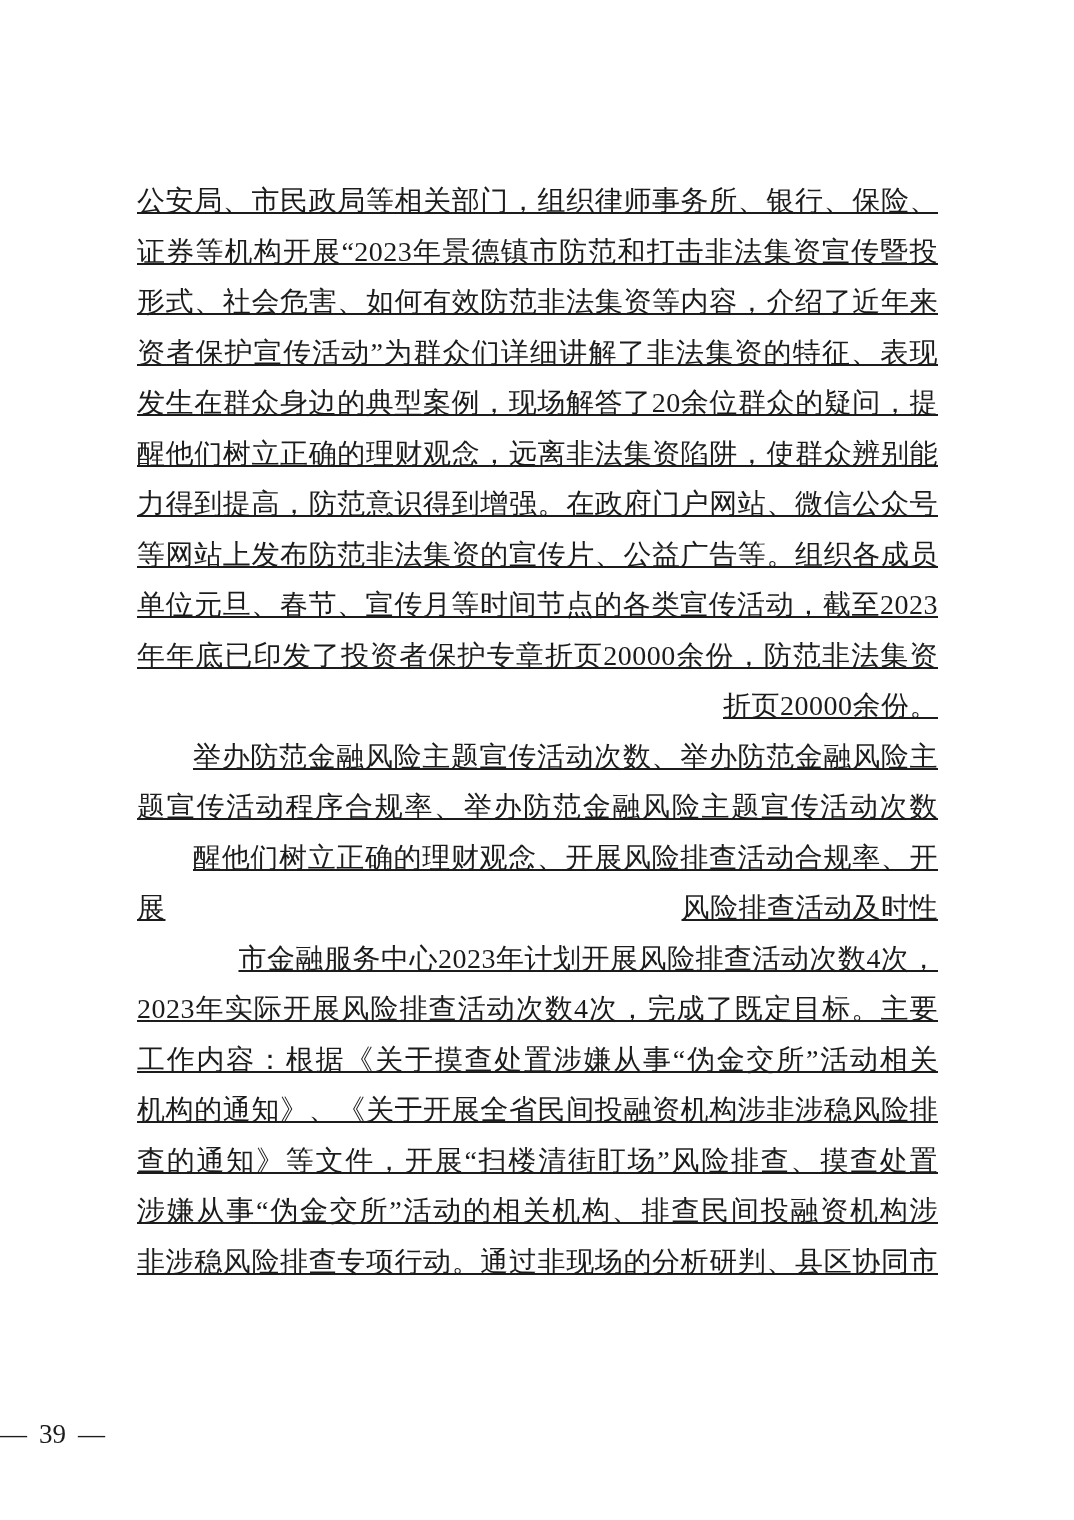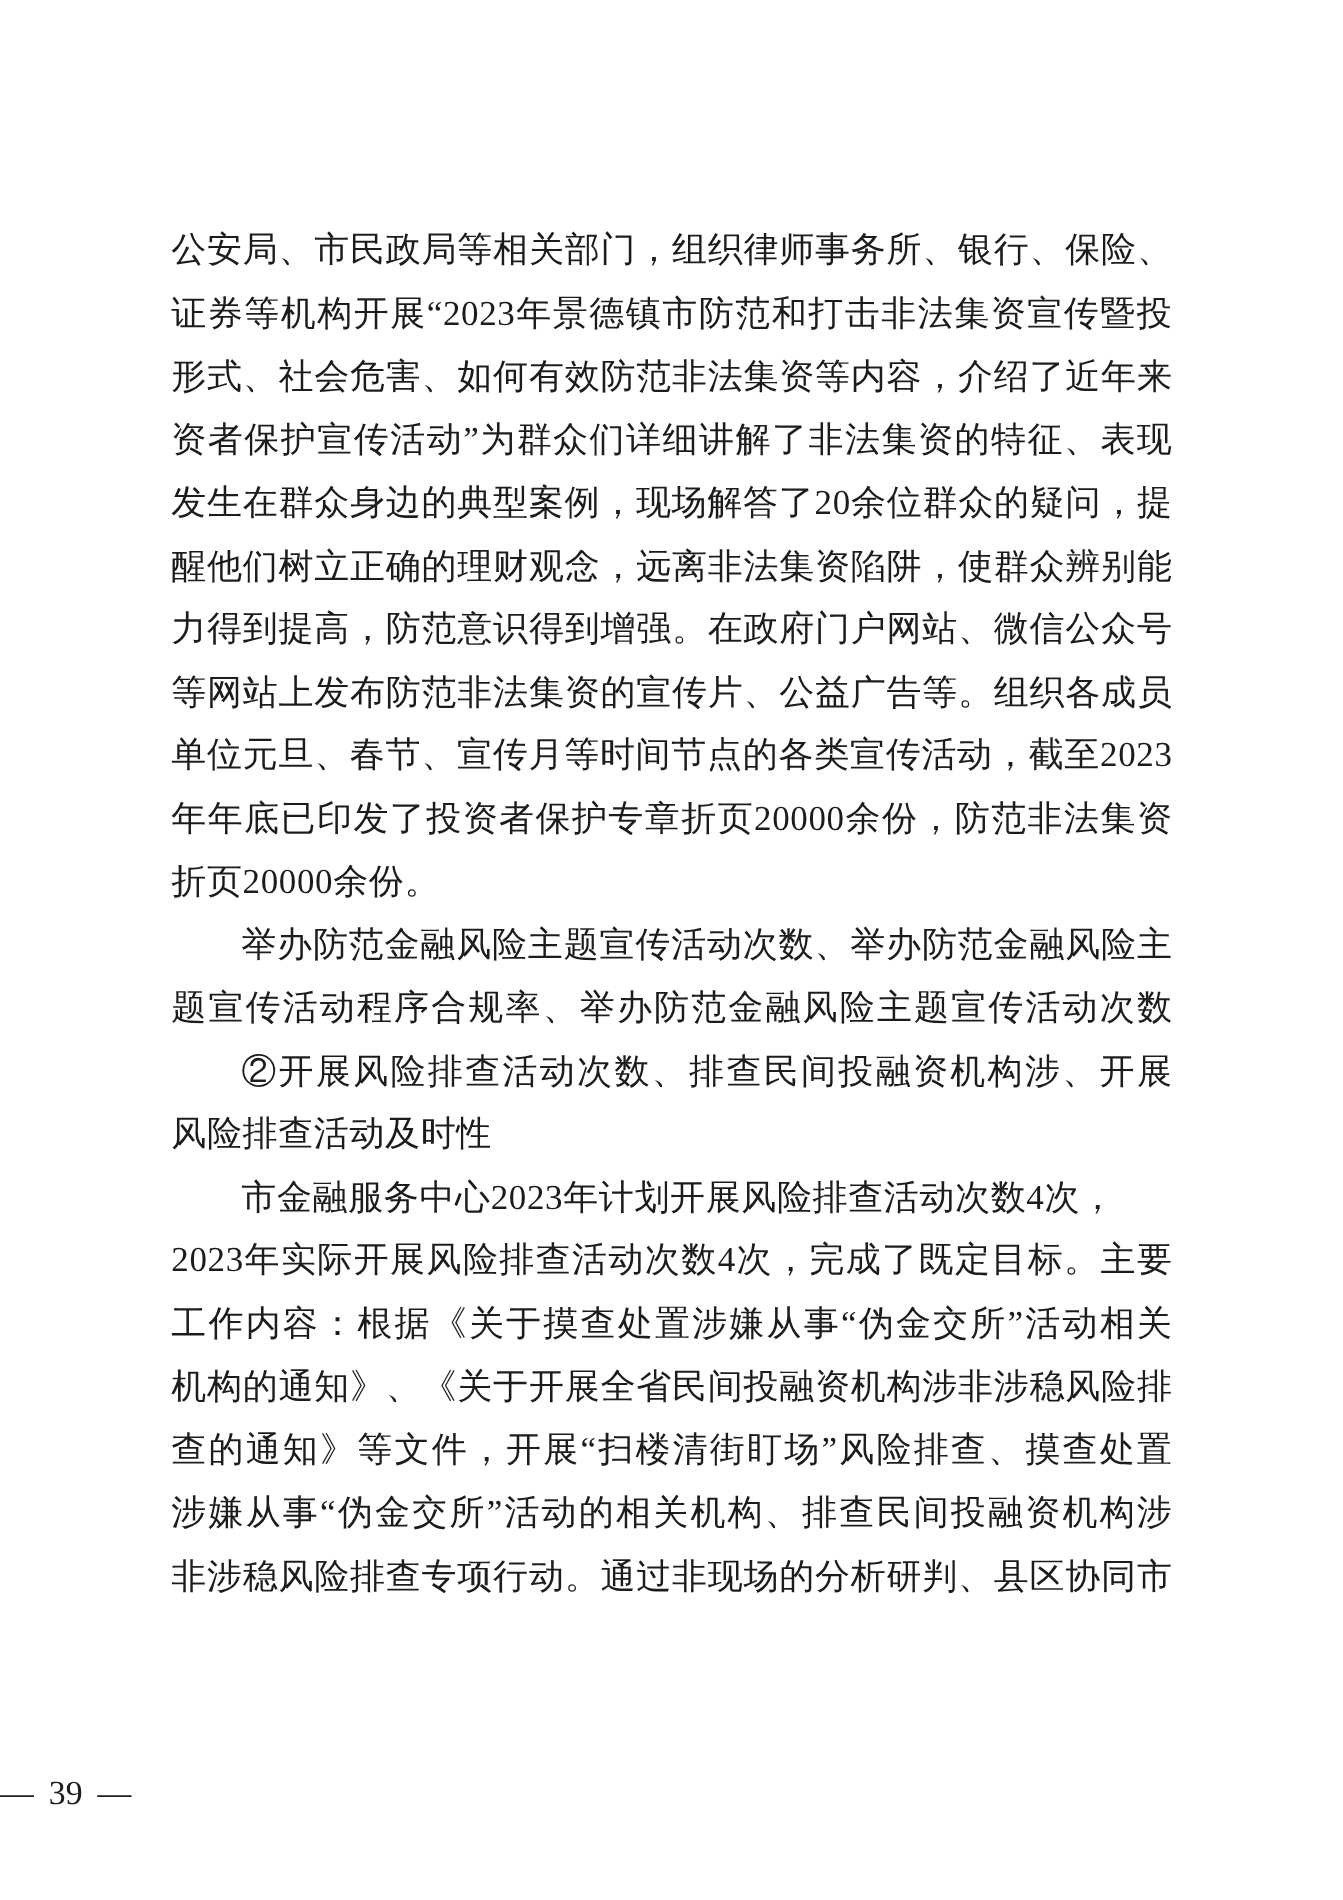--- a/index.html
+++ b/index.html
@@ -14,30 +14,31 @@
     background: #ffffff;
     font-family: "Liberation Serif", "DejaVu Serif", serif;
     color: #1c1c1c;
     overflow: hidden;
   }
   .text-block {
     position: absolute;
     left: 137px;
     top: 176px;
     width: 801px;
+    text-decoration: underline;
   }
   .para {
     margin: 0;
     padding: 0;
   }
   .line {
     font-size: 28px;
     line-height: 50.5px;
     height: 50.5px;
-    text-align: left;
+    text-align: right;
     letter-spacing: 0.5px;
   }
   .line.j {
     text-align: justify;
     text-align-last: justify;
   }
   .para.indent .line.first {
     text-indent: 2em;
   }
   .page-footer {
@@ -70,21 +71,21 @@
         <div class="line j">等网站上发布防范非法集资的宣传片、公益广告等。组织各成员</div>
         <div class="line j">单位元旦、春节、宣传月等时间节点的各类宣传活动，截至2023</div>
         <div class="line j">年年底已印发了投资者保护专章折页20000余份，防范非法集资</div>
         <div class="line">折页20000余份。</div>
       </div>
       <div class="para indent">
         <div class="line j first">举办防范金融风险主题宣传活动次数、举办防范金融风险主</div>
         <div class="line j">题宣传活动程序合规率、举办防范金融风险主题宣传活动次数</div>
       </div>
       <div class="para indent">
-        <div class="line j first">②开展风险排查活动次数、排查民间投融资机构涉、开展</div>
+        <div class="line j first">醒他们树立正确的理财观念、开展风险排查活动合规率、开展</div>
         <div class="line">风险排查活动及时性</div>
       </div>
       <div class="para indent">
         <div class="line first">市金融服务中心2023年计划开展风险排查活动次数4次，</div>
         <div class="line j">2023年实际开展风险排查活动次数4次，完成了既定目标。主要</div>
         <div class="line j">工作内容：根据《关于摸查处置涉嫌从事“伪金交所”活动相关</div>
         <div class="line j">机构的通知》、《关于开展全省民间投融资机构涉非涉稳风险排</div>
         <div class="line j">查的通知》等文件，开展“扫楼清街盯场”风险排查、摸查处置</div>
         <div class="line j">涉嫌从事“伪金交所”活动的相关机构、排查民间投融资机构涉</div>
         <div class="line j">非涉稳风险排查专项行动。通过非现场的分析研判、县区协同市</div>

